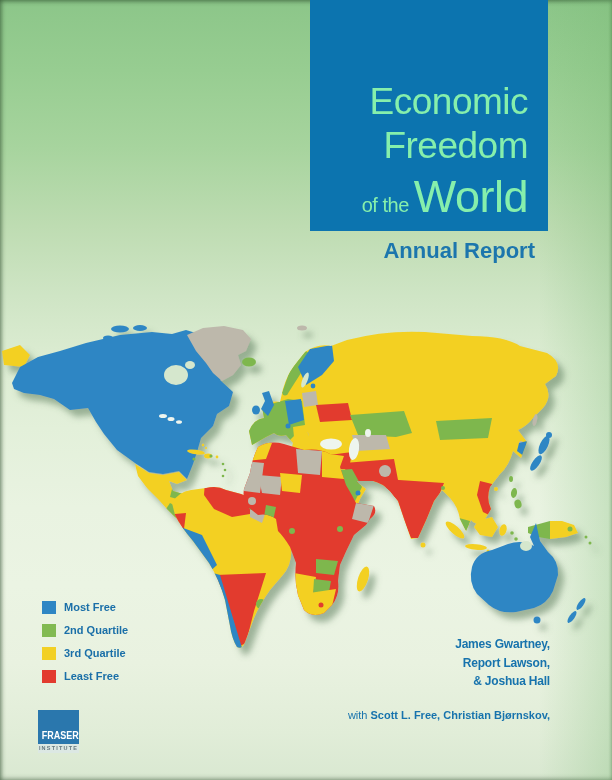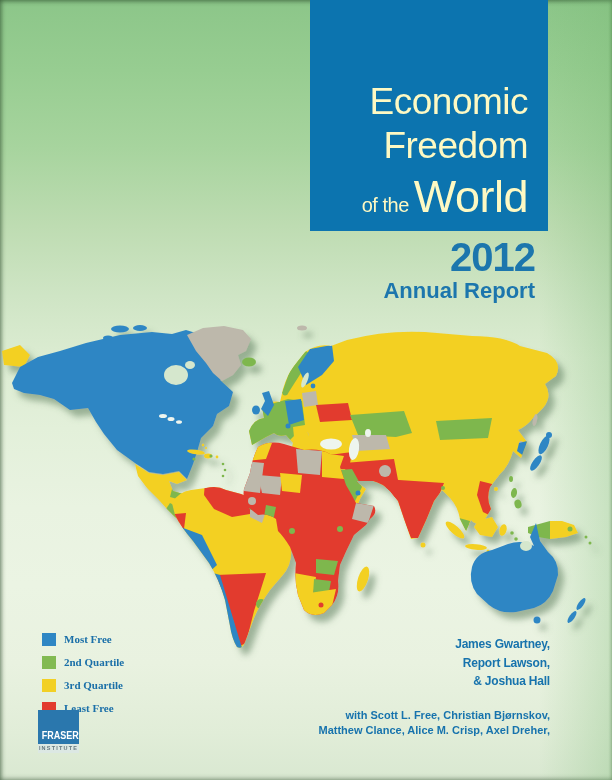--- a/index.html
+++ b/index.html
@@ -13,40 +13,40 @@
     box-shadow:inset 0 3px 4px -1px rgba(40,70,40,.45),
                inset 3px 0 4px -1px rgba(40,70,40,.40),
                inset -2px 0 3px -1px rgba(40,70,40,.18),
                inset 0 -3px 4px -1px rgba(40,70,40,.30);
   }
   .page::after{content:"";position:absolute;inset:0;pointer-events:none;
     background:linear-gradient(90deg,rgba(130,190,125,0) 88%,rgba(120,185,115,.30) 100%);}
   .title-box{
     position:absolute;left:310px;top:0;width:238px;height:231px;
     background:#0c74af;z-index:3;box-sizing:border-box;
-    text-align:right;padding:80px 20px 0 0;color:#fef9c3;
+    text-align:right;padding:80px 20px 0 0;color:#86efac;
   }
   .title-line{font-size:37px;line-height:44px;font-weight:400;letter-spacing:-.5px;}
   .title-mix{margin-top:3px;letter-spacing:-.5px;text-align:right;}
   .title-of{font-size:20px;padding-right:5px;}
   .title-world{font-size:45px;}
   .year-block{position:absolute;top:237px;right:77px;text-align:right;z-index:3;color:#1c76ad;}
   .year{font-size:40px;font-weight:700;line-height:40px;letter-spacing:-1px;}
   .annual{font-size:22px;font-weight:700;line-height:26px;margin-top:1px;}
   .map-wrap{position:absolute;left:0;top:323px;width:612px;height:340px;z-index:2;}
-  .legend{position:absolute;left:42px;top:632px;z-index:4;font-family:Liberation Serif, serif;}
+  .legend{position:absolute;left:42px;top:600px;z-index:4;}
   .legend-row{display:flex;align-items:center;margin-bottom:9px;height:14px;}
   .sw{width:14px;height:13px;margin-right:8px;flex:0 0 auto;}
   .sw0{background:#2e86c4;} .sw1{background:#82ba52;} .sw2{background:#f2d025;} .sw3{background:#e23b2e;}
   .legend-label{font-size:11px;font-weight:700;color:#1a6fa8;}
   .authors{position:absolute;right:62px;top:635px;text-align:right;z-index:4;
     color:#1773ad;font-size:12px;font-weight:700;line-height:18.5px;letter-spacing:-.2px;}
   .contributors{position:absolute;right:62px;top:708px;text-align:right;z-index:4;
     color:#1773ad;font-size:11px;font-weight:700;line-height:14.5px;}
-  .with-prefix{font-weight:700;margin-top:32px;}
+  .with-prefix{font-weight:400;margin-top:32px;}
   .logo{position:absolute;left:38px;top:710px;width:47px;z-index:4;}
   .logo-square{width:41px;height:34px;background:#2a77ad;position:relative;}
   .logo-name{position:absolute;left:0;right:0;bottom:3px;text-align:center;color:#fff;
     font-size:11px;font-weight:700;letter-spacing:0;transform:scaleX(.82);transform-origin:center;}
   .logo-strip{width:41px;height:9px;background:#dce8e3;text-align:center;
     font-size:5.5px;letter-spacing:1.2px;color:#64777e;line-height:9px;font-weight:700;}
   
   .c-b{fill:#2e86c4}.c-g{fill:#7eb74e}.c-y{fill:#f3d022}.c-r{fill:#e23b2e}
   .c-n{fill:#bdb8ab}.c-s{fill:#d5e7cd}.c-w{fill:#eef5ee}
 </style>
@@ -55,21 +55,20 @@
 
 <div class="page">
 
   <div class="title-box">
     <div class="title-line">Economic</div>
     <div class="title-line">Freedom</div>
     <div class="title-mix"><span class="title-of">of the</span><span class="title-world">World</span></div>
   </div>
 
   <div class="year-block">
-    <div class="year">2012</div>
     <div class="annual">Annual Report</div>
   </div>
 
   <div class="map-wrap">
     <svg width="612" height="340" viewBox="0 0 612 340" xmlns="http://www.w3.org/2000/svg">
       <defs>
         <filter id="ds" x="-6%" y="-6%" width="115%" height="118%">
           <feOffset in="SourceAlpha" dx="6" dy="7" result="off"></feOffset>
           <feGaussianBlur in="off" stdDeviation="3" result="blur"></feGaussianBlur>
           <feFlood flood-color="#5f7f5f" flood-opacity="0.55"></feFlood>
@@ -280,21 +279,20 @@
   </div>
 
   <div class="authors">
     <div>James Gwartney,</div>
     <div>Report Lawson,</div>
     <div>&amp; Joshua Hall</div>
   </div>
 
   <div class="contributors">
     <div><span class="with-prefix">with </span><span>Scott L. Free, Christian Bjørnskov,</span></div>
-    <div>Matthew Clance, Alice M. Crisp, Axel Dreher,</div>
   </div>
 
   <div class="logo">
     <div class="logo-square">
       <div class="logo-name">FRASER</div>
     </div>
     <div class="logo-strip">INSTITUTE</div>
   </div>
 
 </div>

